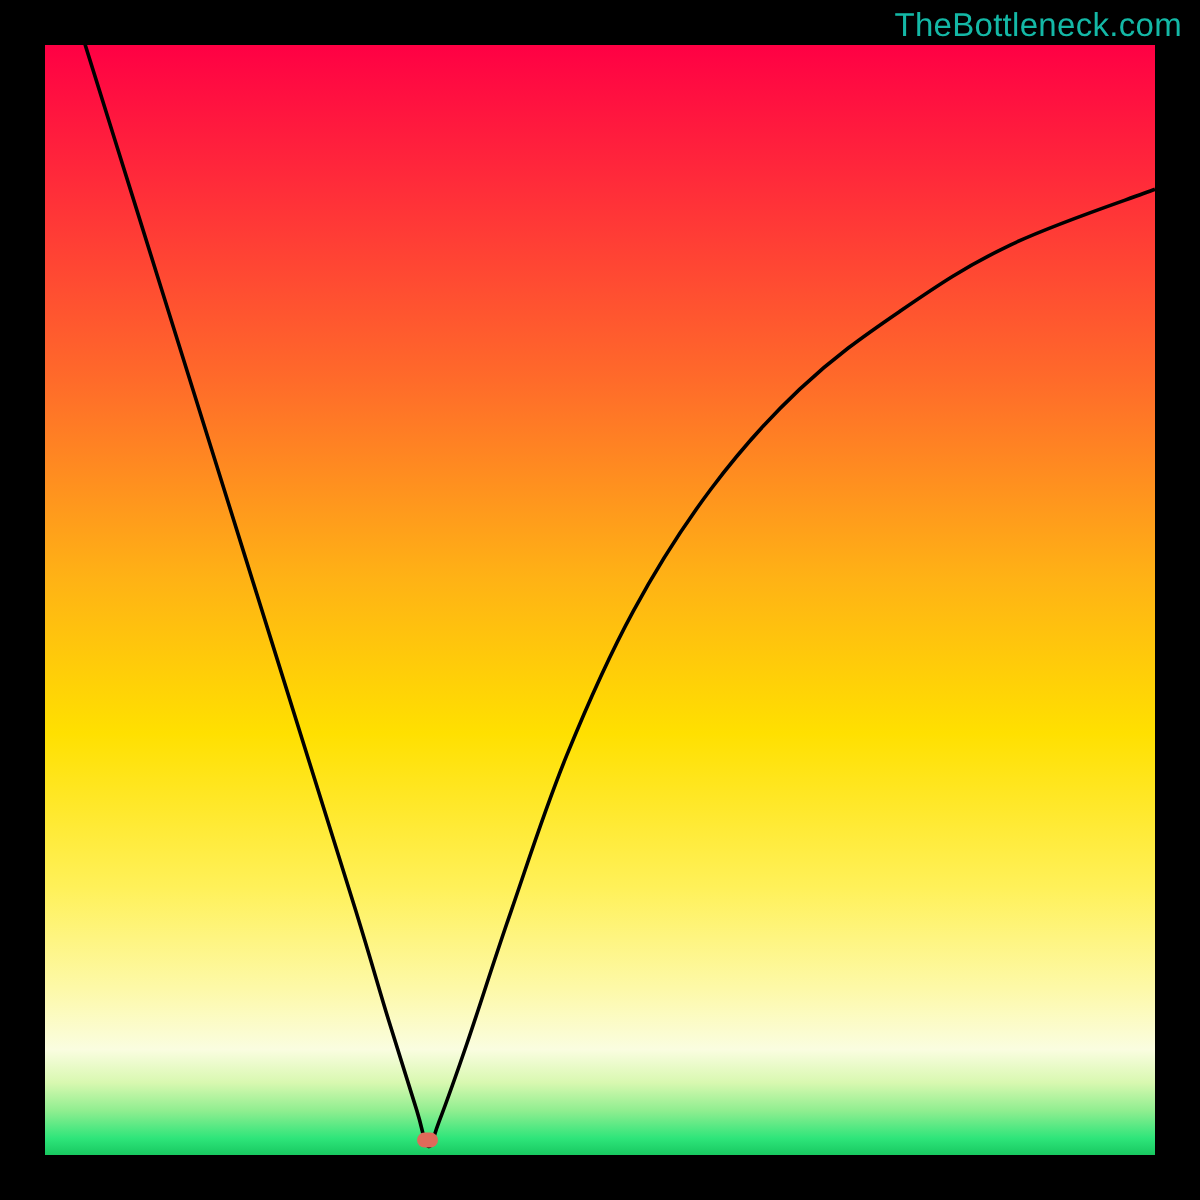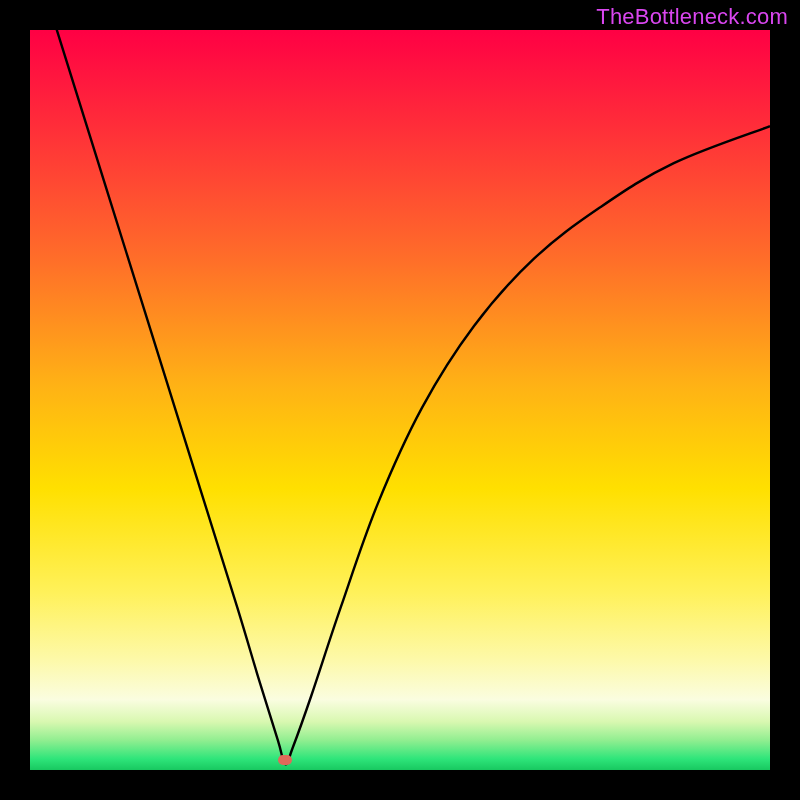--- a/index.html
+++ b/index.html
@@ -13,21 +13,21 @@
   .frame {
     position: relative;
     width: 800px;
     height: 800px;
     background: #000;
   }
   .watermark {
     position: absolute;
     top: 4px;
     right: 12px;
-    color: #d946ef;
+    color: #14b8a6;
     font-size: 22px;
     font-weight: 500;
     letter-spacing: 0.2px;
     z-index: 10;
   }
   .plot-area {
     position: absolute;
     left: 30px;
     top: 30px;
     width: 740px;

